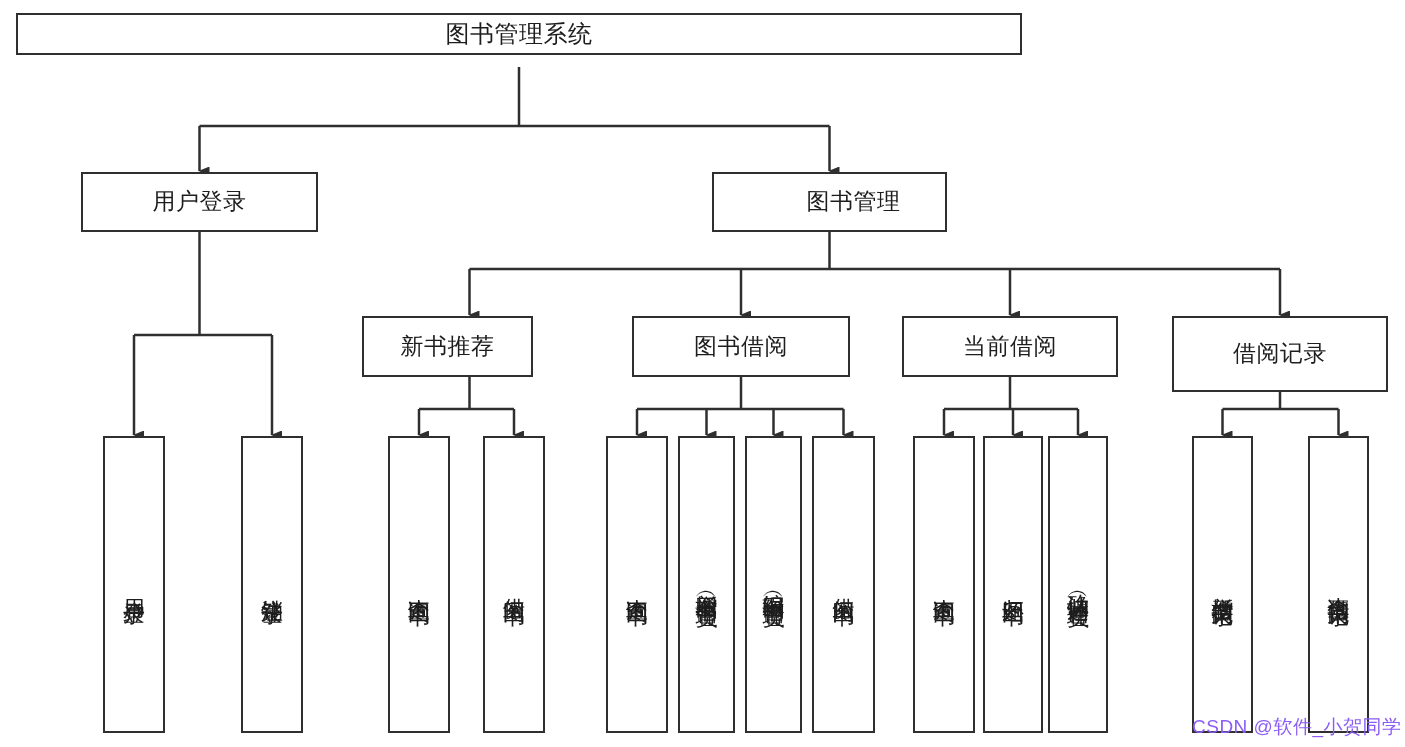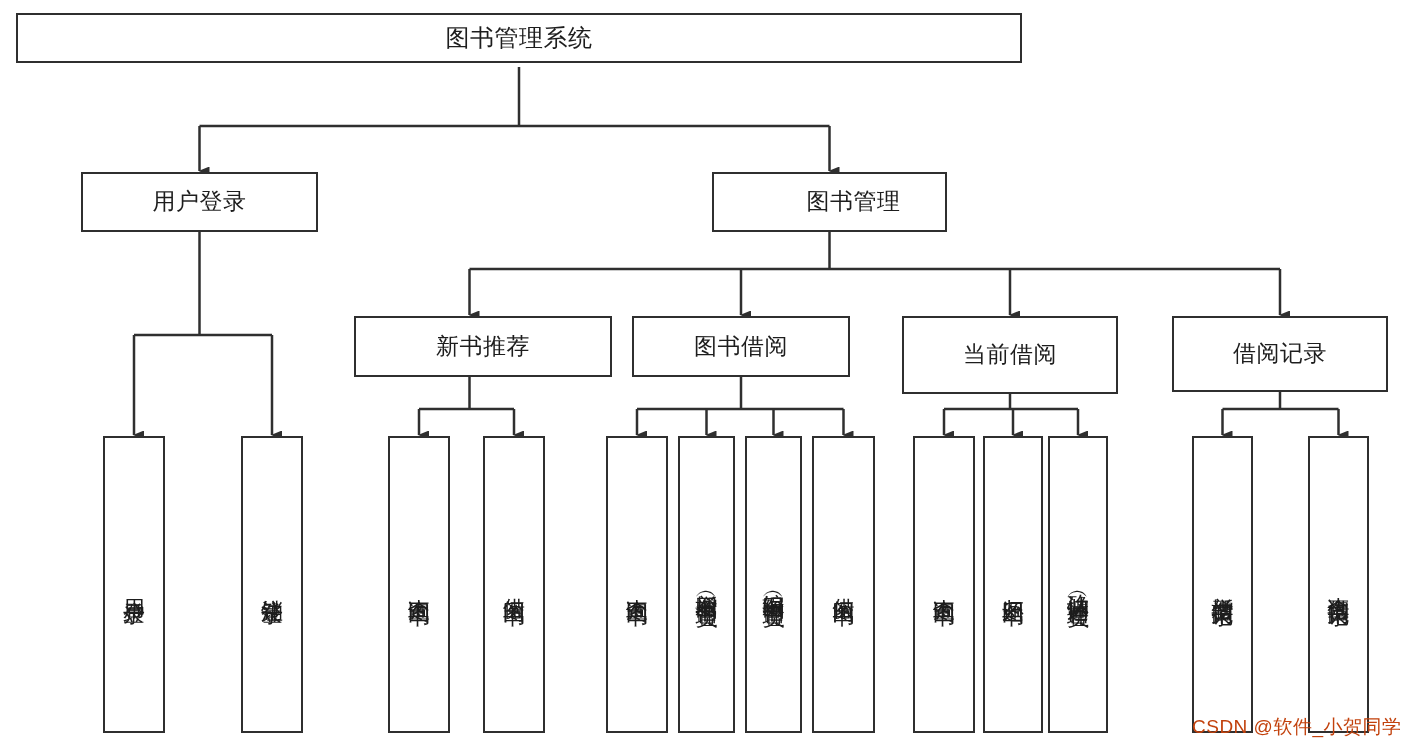--- a/index.html
+++ b/index.html
@@ -116,36 +116,36 @@
         <line x1="1013" y1="409" x2="1013" y2="435" stroke="#2f2f2f" stroke-width="2.5" marker-end="url(#arrowhead)"></line>
         <line x1="1078" y1="409" x2="1078" y2="435" stroke="#2f2f2f" stroke-width="2.5" marker-end="url(#arrowhead)"></line>
         <line x1="1280" y1="377" x2="1280" y2="409" stroke="#2f2f2f" stroke-width="2.5"></line>
         <line x1="1222.5" y1="409" x2="1338.5" y2="409" stroke="#2f2f2f" stroke-width="2.5"></line>
         <line x1="1222.5" y1="409" x2="1222.5" y2="435" stroke="#2f2f2f" stroke-width="2.5" marker-end="url(#arrowhead)"></line>
         <line x1="1338.5" y1="409" x2="1338.5" y2="435" stroke="#2f2f2f" stroke-width="2.5" marker-end="url(#arrowhead)"></line>
       </g>
   </svg>
 
   <div id="node-layer">
-      <div class="node-box horizontal root" style="left: 16px; top: 13px; width: 1006px; height: 50px;">
+      <div class="node-box horizontal root" style="left: 16px; top: 13px; width: 1006px; height: 42px;">
         <span class="node-label">图书管理系统</span>
       </div>
       <div class="node-box horizontal" style="left: 81px; top: 172px; width: 237px; height: 60px;">
         <span class="node-label">用户登录</span>
       </div>
       <div class="node-box horizontal" style="left: 712px; top: 172px; width: 235px; height: 60px; padding-left: 48px;">
         <span class="node-label">图书管理</span>
       </div>
-      <div class="node-box horizontal" style="left: 354px; top: 316px; width: 258px; height: 61px;">
+      <div class="node-box horizontal" style="left: 362px; top: 316px; width: 171px; height: 61px;">
         <span class="node-label">新书推荐</span>
       </div>
       <div class="node-box horizontal" style="left: 632px; top: 316px; width: 218px; height: 61px;">
         <span class="node-label">图书借阅</span>
       </div>
-      <div class="node-box horizontal" style="left: 902px; top: 316px; width: 216px; height: 78px;">
+      <div class="node-box horizontal" style="left: 902px; top: 316px; width: 216px; height: 61px;">
         <span class="node-label">当前借阅</span>
       </div>
       <div class="node-box horizontal" style="left: 1172px; top: 316px; width: 216px; height: 76px;">
         <span class="node-label">借阅记录</span>
       </div>
       <div class="node-box vertical" style="left: 103px; top: 436px; width: 62px; height: 297px;">
         <span class="node-label">用户登录</span>
       </div>
       <div class="node-box vertical" style="left: 241px; top: 436px; width: 62px; height: 297px;">
         <span class="node-label">注销登录</span>
@@ -178,14 +178,14 @@
         <span class="node-label">确认归还（管理员）</span>
       </div>
       <div class="node-box vertical" style="left: 1192px; top: 436px; width: 61px; height: 297px;">
         <span class="node-label">新增借阅记录</span>
       </div>
       <div class="node-box vertical" style="left: 1308px; top: 436px; width: 61px; height: 297px;">
         <span class="node-label">查询借阅记录</span>
       </div>
     </div>
 
-  <div class="watermark" style="left: 1192px; top: 714px; color: #c2410c;">CSDN @软件_小贺同学</div>
+  <div class="watermark" style="left: 1192px; top: 714px; color: #8b5cf6;">CSDN @软件_小贺同学</div>
 </div>
 
 </body></html>

